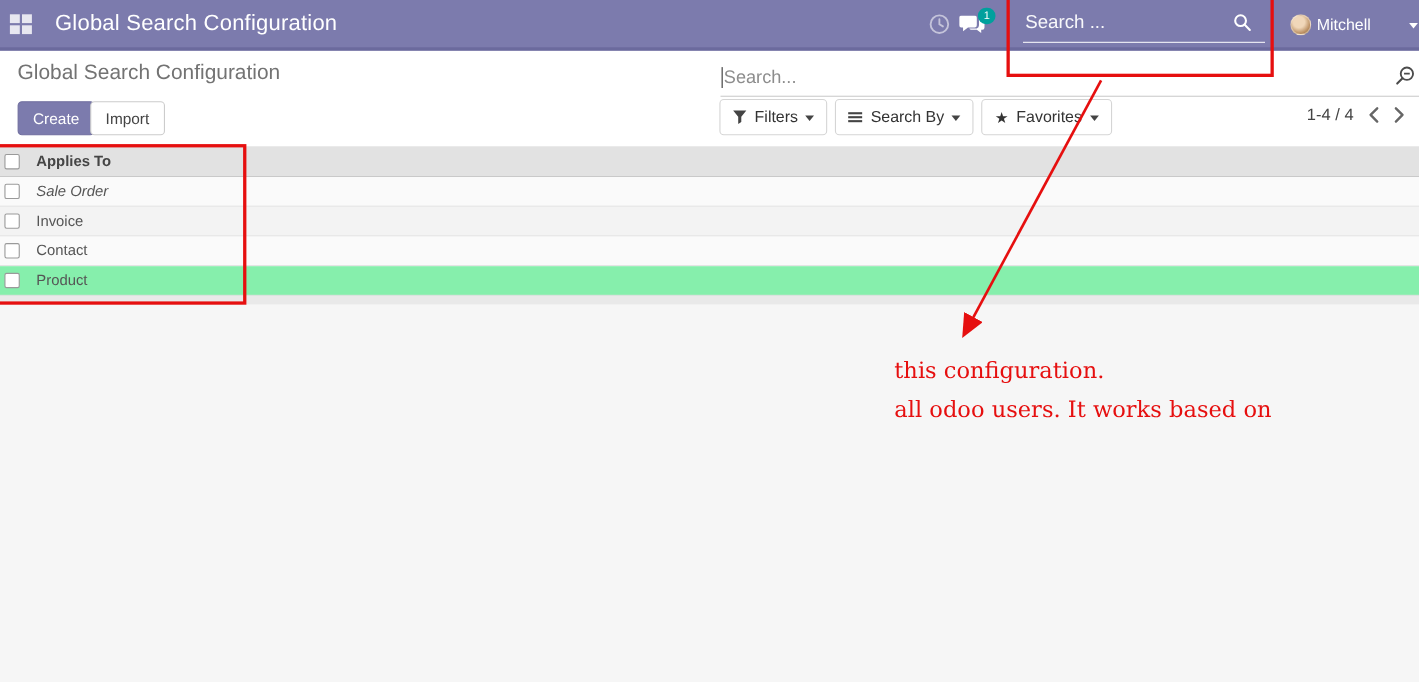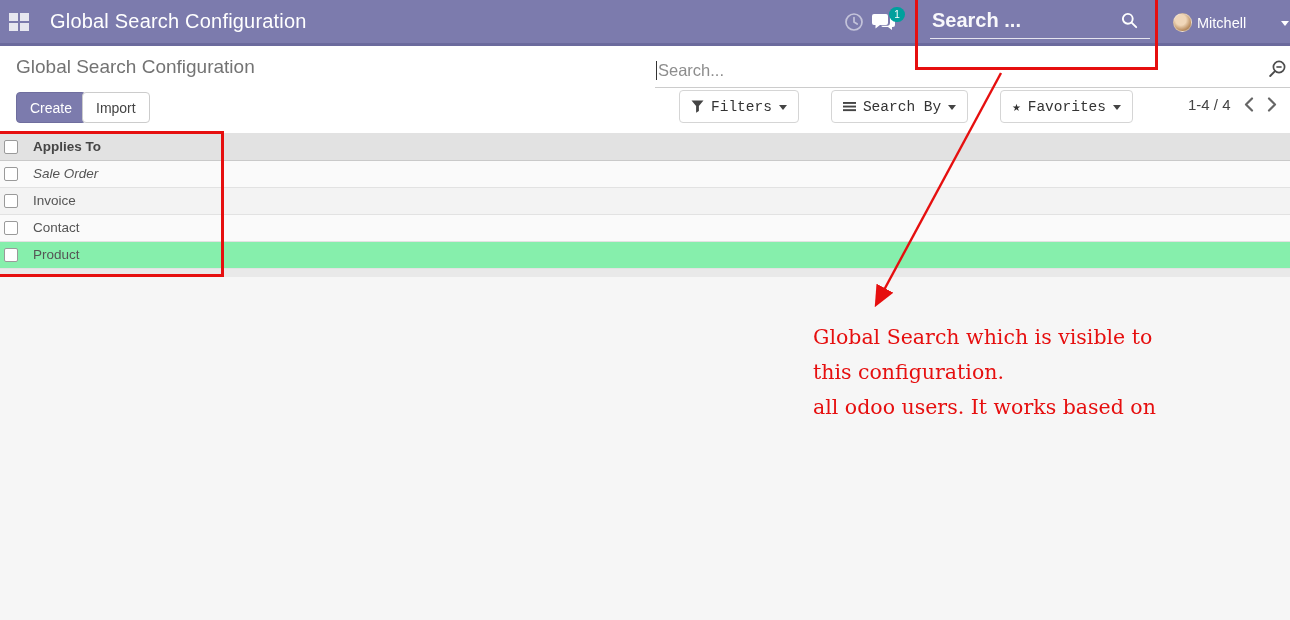--- a/index.html
+++ b/index.html
@@ -16,21 +16,21 @@
                color:#fff; font-size:20px; font-weight:400; letter-spacing:.2px; }
   .nav-ico { position:absolute; top:12px; }
   .ico-clock { left:844px; }
   .ico-chat { left:872px; top:14px; }
   .chat-badge { position:absolute; left:889px; top:7px; min-width:16px; height:15px;
                 border-radius:8px; background:#00a09d; color:#fff; font-size:10px;
                 line-height:15px; text-align:center; padding:0 2px; }
   .nav-search { position:absolute; left:930px; top:5px; width:220px; height:34px;
                 border-bottom:1px solid rgba(255,255,255,.8); }
   .nav-search input { width:180px; height:30px; background:transparent; border:none; outline:none;
-                      color:#0f172a; font-size:20px; font-family:inherit; padding-left:2px;font-weight:bold; }
+                      color:#0f172a; font-size:17px; font-family:inherit; padding-left:2px; }
   .nav-search input::placeholder { color:rgba(255,255,255,.95); opacity:1; }
   .nav-search svg { position:absolute; right:12px; top:7px; }
   .avatar { position:absolute; left:1173px; top:13px; width:19px; height:19px; border-radius:50%;
             background:radial-gradient(circle at 40% 35%, #f0d7b9 0 35%, #b98d5f 70%, #6e5335 100%);
             border:1px solid rgba(255,255,255,.4); }
   .user-name { position:absolute; left:1197px; top:0; line-height:46px; color:#fff; font-size:14.5px; }
   .user-caret { position:absolute; left:1281px; top:21px; width:0; height:0;
                 border-left:4.5px solid transparent; border-right:4.5px solid transparent;
                 border-top:5px solid #fff; }
   .user-menu { position:absolute; left:1165px; top:0; width:125px; height:46px; cursor:pointer; }
@@ -46,21 +46,21 @@
                border-bottom:1px solid #ccc; }
   .cp-search input { width:560px; height:28px; border:none; outline:none; font-size:16.5px;
                      color:#555; font-family:inherit; padding-left:3px; }
   .cp-search input::placeholder { color:#8d8d8d; opacity:1; }
   .cp-caret { position:absolute; left:1px; top:5px; width:1px; height:19px; background:#333; }
   .cp-zoomout { position:absolute; right:3px; top:3px; cursor:pointer; }
 
   .filters-row { position:absolute; left:654px; top:90px; display:flex; gap:7px; }
   .cp-btn { height:33px; display:inline-flex; align-items:center; gap:7px; padding:0 11px;
             background:#fff; border:1px solid #d5d5d5; border-radius:4px; font-size:14.5px;
-            color:#333; cursor:pointer; font-family:Liberation Mono, monospace;margin-left:25px; }
+            color:#333; cursor:pointer; font-family:Liberation Sans, sans-serif; }
   .dd-caret { width:0; height:0; border-left:4px solid transparent; border-right:4px solid transparent;
               border-top:5px solid #444; margin-top:2px; }
   .star-glyph { font-size:14px; color:#333; line-height:1; }
 
   .pager { position:absolute; left:1188px; top:96px; display:flex; align-items:center; gap:13px; }
   .pager-text { font-size:15px; color:#444; }
   .pager-btn { cursor:pointer; display:inline-flex; }
 
   
   .thead { position:absolute; left:0; right:0; top:133px; height:28px; background:#e2e2e2;
@@ -219,18 +219,17 @@
   <svg class="anno-arrow" width="1290" height="620" viewBox="0 0 1290 620">
     <defs>
       <marker id="ah" markerWidth="9" markerHeight="8" refX="7" refY="4" orient="auto">
         <polygon points="0,0 9,4 0,8" fill="#e60f0f"></polygon>
       </marker>
     </defs>
     <line x1="1001" y1="73" x2="877" y2="303" stroke="#e60f0f" stroke-width="2.4" marker-end="url(#ah)"></line>
   </svg>
 
   <div class="anno-note">
-    <div>Global Search which is visible to</div>
     <div>this configuration.</div>
     <div>all odoo users. It works based on</div>
   </div>
 
 </div>
 
 </body></html>

